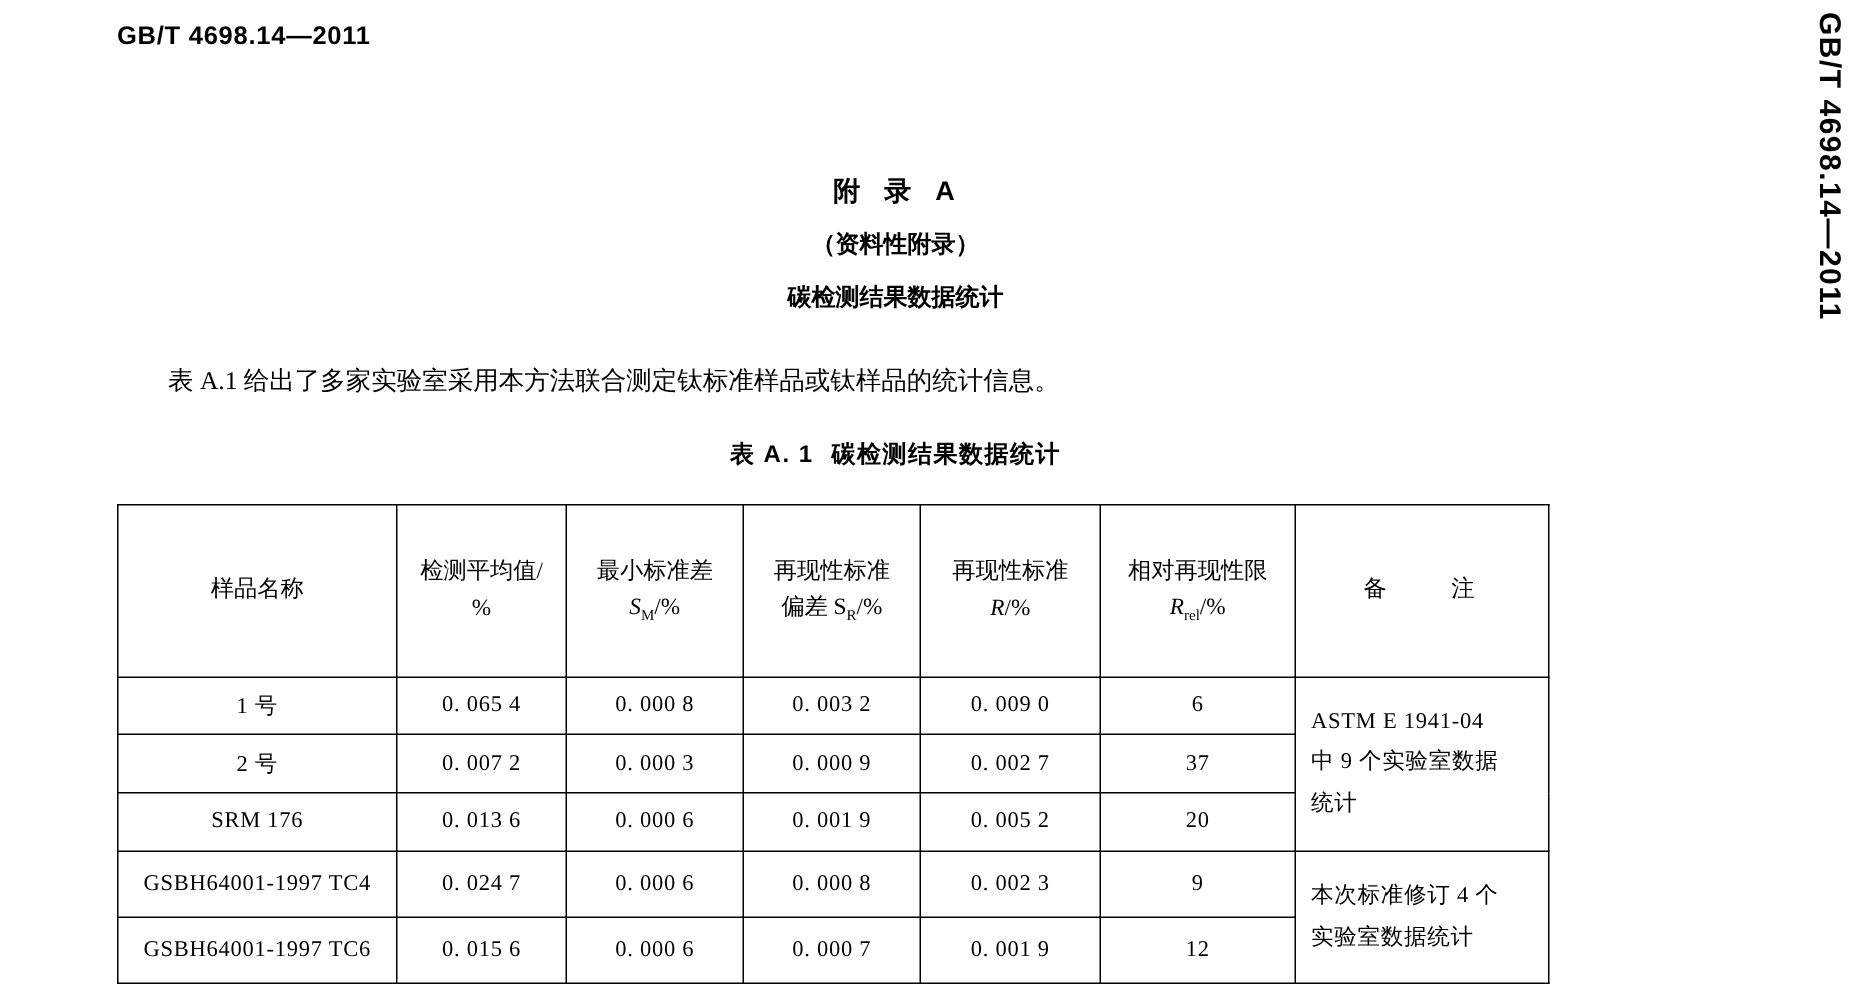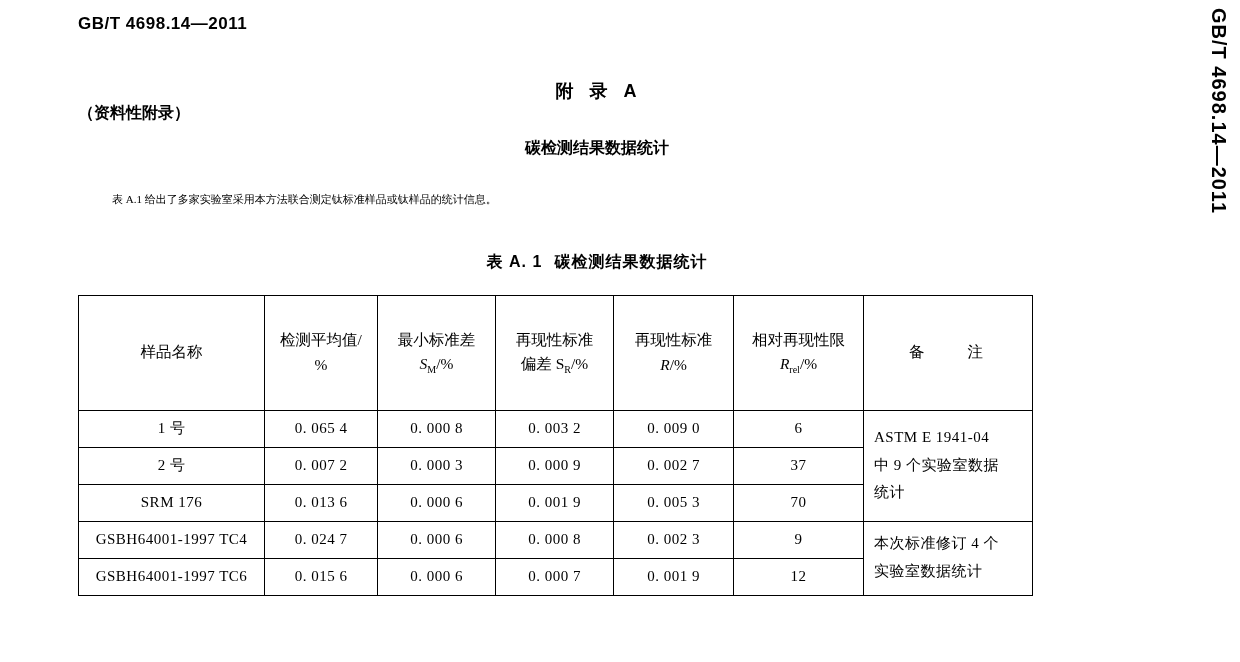--- a/index.html
+++ b/index.html
@@ -55,56 +55,57 @@
     left: 78px;
     top: 0;
     width: 1038px;
   }
 
   .annex-title {
     text-align: center;
     font-family: "Liberation Sans", sans-serif;
     font-weight: bold;
     font-size: 18px;
-    margin-top: 79px;
+    margin-top: 115px;
     letter-spacing: 2px;
   }
   .annex-title .sp {
     display: inline-block;
     width: 14px;
   }
 
   .annex-sub {
-    text-align: left;
-    font-family: "Liberation Sans", sans-serif;
-    font-weight: bold;
-    font-size: 16px;
-  }
-
-  .annex-name {
     text-align: center;
     font-family: "Liberation Sans", sans-serif;
     font-weight: bold;
     font-size: 16px;
     margin-top: 14px;
   }
 
+  .annex-name {
+    text-align: center;
+    font-family: "Liberation Sans", sans-serif;
+    font-weight: bold;
+    font-size: 16px;
+    margin-top: 14px;
+  }
+
   .para {
-    font-size: 11px;
+    font-size: 17px;
     margin-top: 32px;
     text-indent: 34px;
     line-height: 1.5;
   }
 
   .table-caption {
     text-align: center;
     font-family: "Liberation Sans", sans-serif;
     font-weight: bold;
     font-size: 16px;
-    margin-top: 44px;
+    margin-top: 26px;
     letter-spacing: 1px;
   }
   .table-caption .sp2 {
     display: inline-block;
     width: 12px;
   }
 
   table.stats {
     border-collapse: collapse;
     margin-top: 22px;
@@ -140,21 +141,21 @@
   .sub {
     font-size: 10px;
     vertical-align: sub;
   }
   .ital {
     font-style: italic;
   }
   .remark-cell {
     font-size: 15px;
     line-height: 1.85;
-    padding: 4px 10px !important;
+    padding: 16px 10px !important;
     text-align: left !important;
   }
   .remark-cell .line { display: block; white-space: nowrap; }
   .remark-cell.center-note { text-align: center; }
   .note-head {
     letter-spacing: 4px;
   }
 </style>
 </head>
 <body>
@@ -237,22 +238,22 @@
           <td>0. 000 3</td>
           <td>0. 000 9</td>
           <td>0. 002 7</td>
           <td>37</td>
         </tr>
         <tr>
           <td>SRM 176</td>
           <td>0. 013 6</td>
           <td>0. 000 6</td>
           <td>0. 001 9</td>
-          <td>0. 005 3</td>
-          <td>70</td>
+          <td>0. 005 2</td>
+          <td>20</td>
         </tr>
         <tr>
           <td>GSBH64001-1997 TC4</td>
           <td>0. 024 7</td>
           <td>0. 000 6</td>
           <td>0. 000 8</td>
           <td>0. 002 3</td>
           <td>9</td>
           <td class="remark-cell center-note" rowspan="2">
             <span class="line">本次标准修订 4 个</span>

